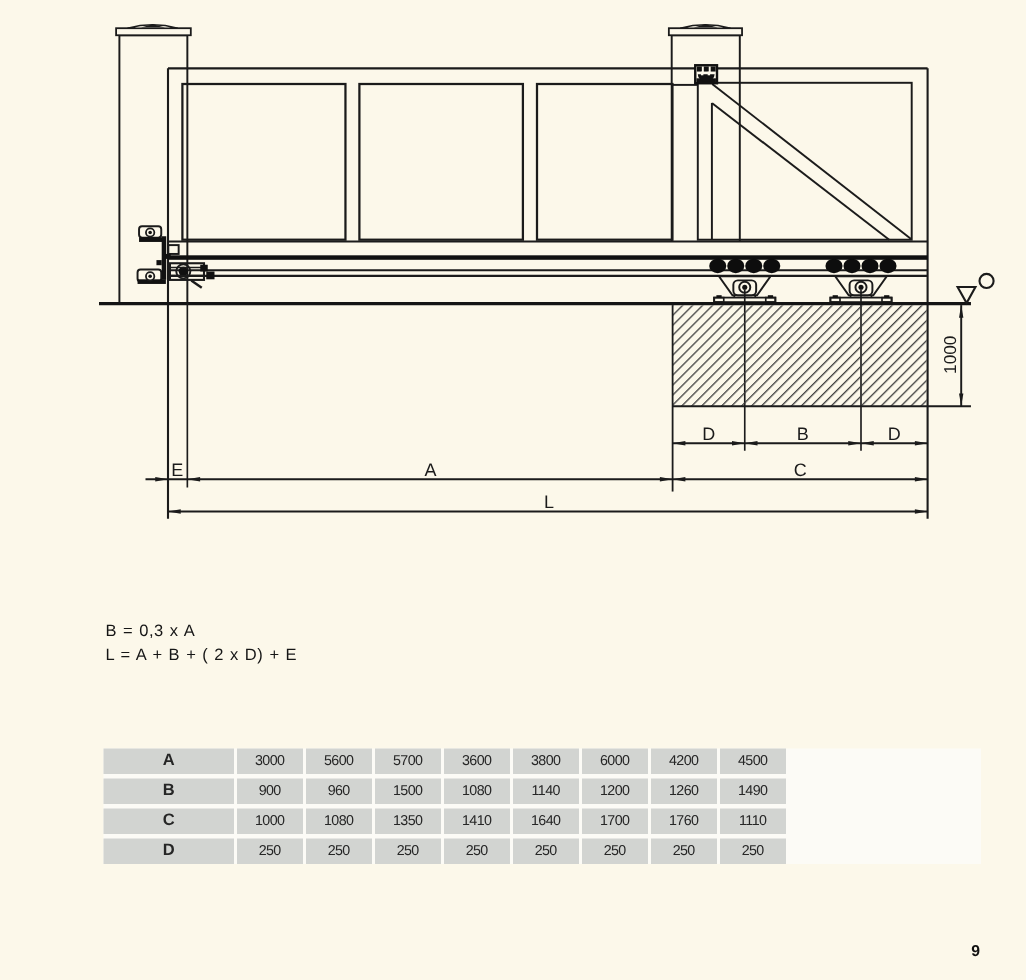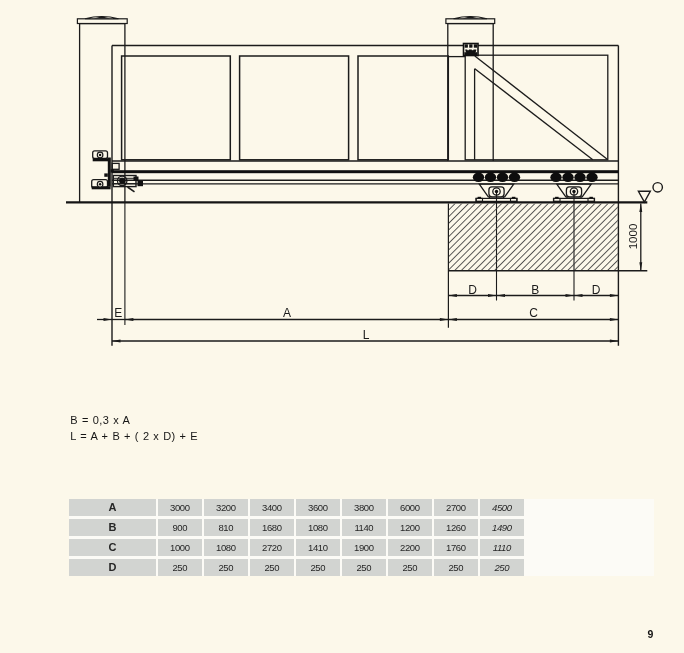--- a/index.html
+++ b/index.html
@@ -3,21 +3,21 @@
 <meta charset="utf-8">
 <style>
   html,body{margin:0;padding:0;}
   body{width:684px;height:653px;background:#fcf8ea;font-family:"Liberation Sans",sans-serif;position:relative;overflow:hidden;}
   .tbl{position:absolute;left:69.3px;top:498.5px;width:584.9px;background:#fcfbf6;}
   .trow{display:flex;height:17.2px;margin-bottom:2.85px;}
   .trow:last-child{margin-bottom:0;}
   .tc{background:#d2d4d1;color:#262626;text-align:center;line-height:17.2px;font-size:9.5px;letter-spacing:-0.4px;}
   .lab{width:86.5px;margin-right:2px;font-weight:bold;font-size:11px;letter-spacing:0;}
   .dc{width:44px;margin-right:2px;}
-  .dc:last-child{margin-right:12px;font-style:italic;}
+  .dc:last-child{margin-right:12px;}
 </style>
 </head>
 <body>
 
 <svg width="684" height="653" viewBox="0 0 684 653" style="position:absolute;left:0;top:0;">
 <defs>
 
 <pattern id="hatch" width="4.7" height="4.7" patternUnits="userSpaceOnUse" patternTransform="rotate(-45)">
   <line x1="0" y1="0.45" x2="4.7" y2="0.45" stroke="#3a3a3a" stroke-width="0.85"></line>
 </pattern>
@@ -227,49 +227,49 @@
 <text x="70.3" y="424.3" font-size="11" letter-spacing="0.4" word-spacing="0.5" fill="#161616">B = 0,3 x A</text>
 
 <text x="70.3" y="440.2" font-size="11" letter-spacing="0.4" word-spacing="0.5" fill="#161616">L = A + B + ( 2 x D) + E</text>
 </svg>
 
 <div class="tbl">
 
   <div class="trow">
       <div class="tc lab">A</div>
       <div class="tc dc">3000</div>
-      <div class="tc dc">3200</div>
-      <div class="tc dc">3400</div>
+      <div class="tc dc">5600</div>
+      <div class="tc dc">5700</div>
       <div class="tc dc">3600</div>
       <div class="tc dc">3800</div>
       <div class="tc dc">6000</div>
-      <div class="tc dc">2700</div>
+      <div class="tc dc">4200</div>
       <div class="tc dc">4500</div>
     </div>
 
   <div class="trow">
       <div class="tc lab">B</div>
       <div class="tc dc">900</div>
-      <div class="tc dc">810</div>
-      <div class="tc dc">1680</div>
+      <div class="tc dc">960</div>
+      <div class="tc dc">1500</div>
       <div class="tc dc">1080</div>
       <div class="tc dc">1140</div>
       <div class="tc dc">1200</div>
       <div class="tc dc">1260</div>
       <div class="tc dc">1490</div>
     </div>
 
   <div class="trow">
       <div class="tc lab">C</div>
       <div class="tc dc">1000</div>
       <div class="tc dc">1080</div>
-      <div class="tc dc">2720</div>
+      <div class="tc dc">1350</div>
       <div class="tc dc">1410</div>
-      <div class="tc dc">1900</div>
-      <div class="tc dc">2200</div>
+      <div class="tc dc">1640</div>
+      <div class="tc dc">1700</div>
       <div class="tc dc">1760</div>
       <div class="tc dc">1110</div>
     </div>
 
   <div class="trow">
       <div class="tc lab">D</div>
       <div class="tc dc">250</div>
       <div class="tc dc">250</div>
       <div class="tc dc">250</div>
       <div class="tc dc">250</div>

